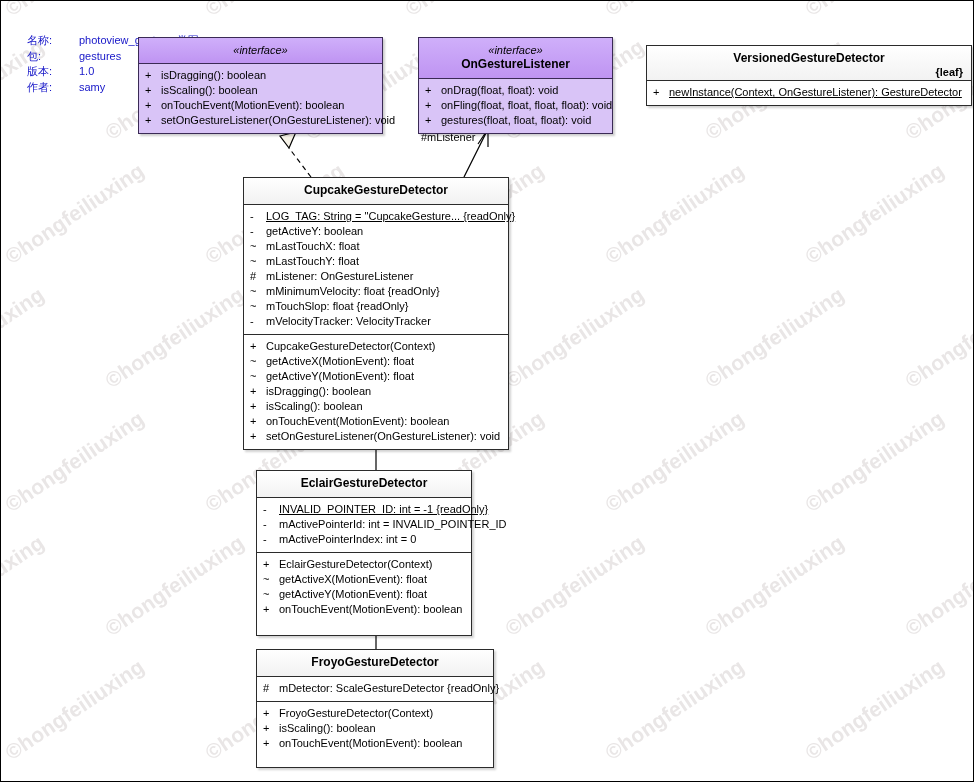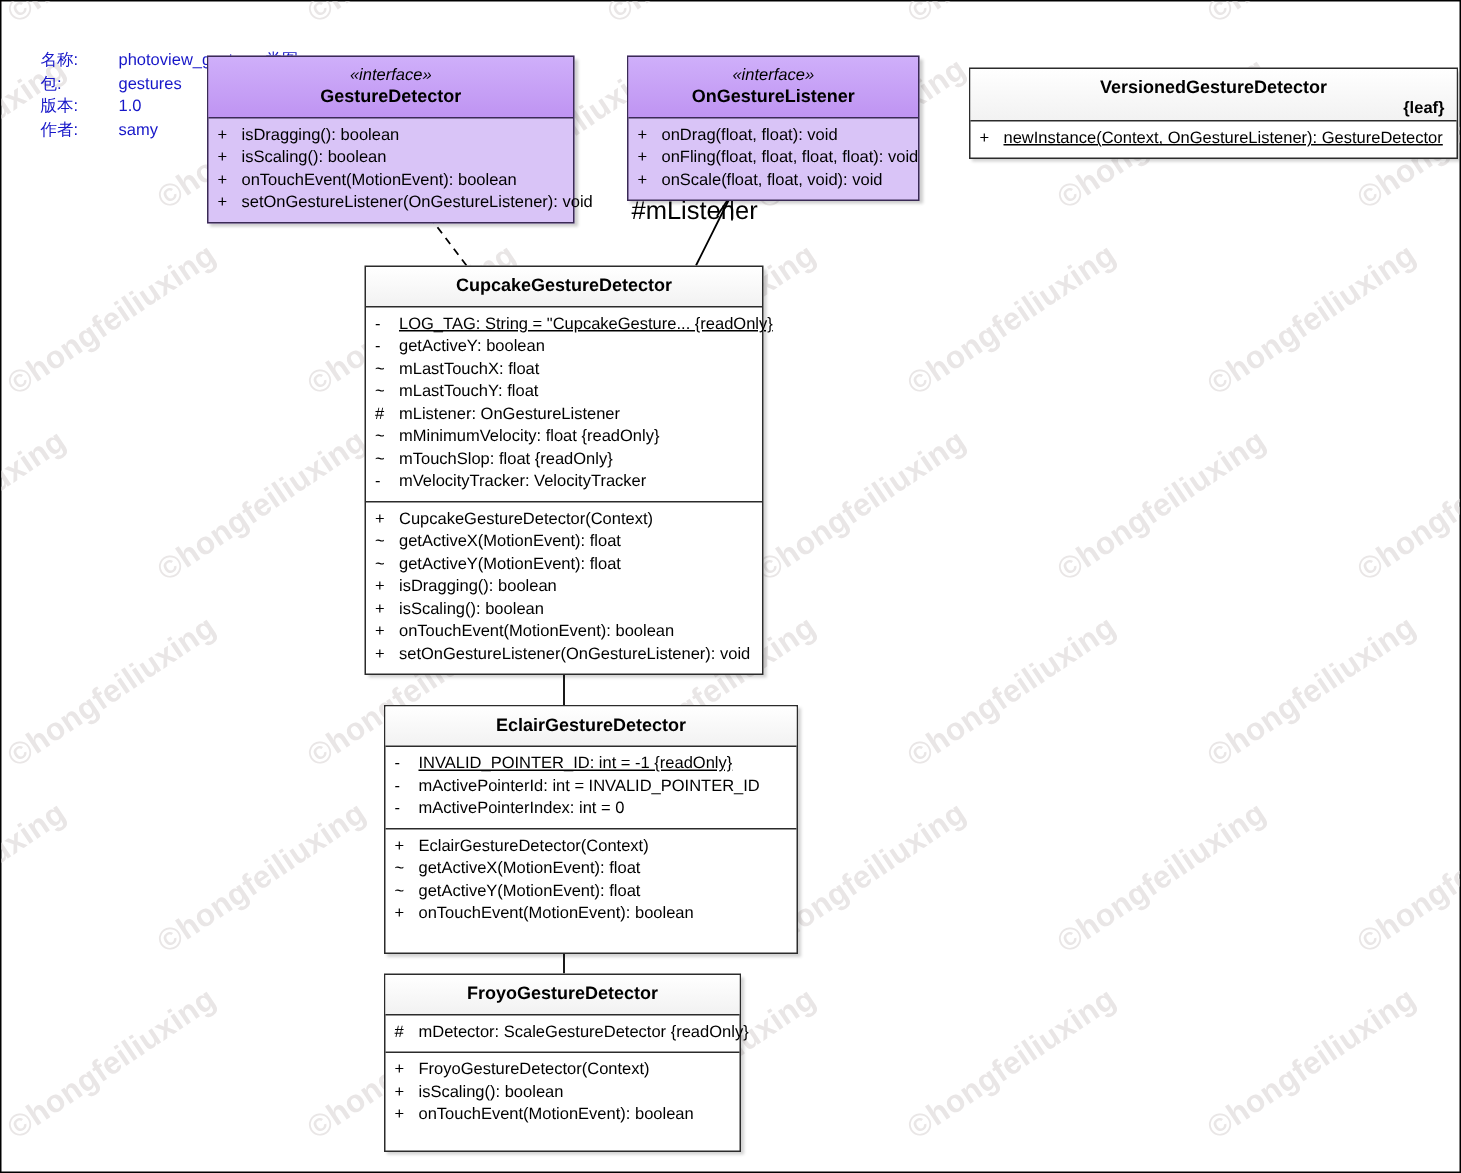--- a/index.html
+++ b/index.html
@@ -146,21 +146,21 @@
   #connectors {
     position: absolute;
     left: 0; top: 0;
     width: 974px; height: 782px;
     z-index: 3;
     pointer-events: none;
   }
   .edge-label {
     position: absolute;
     z-index: 4;
-    font-size: 17px;
+    font-size: 11px;
     color: #000000;
     white-space: nowrap;
   }
 </style>
 </head>
 <body>
 
 <div id="canvas">
 
   <div id="watermark">
@@ -256,21 +256,20 @@
           <td class="k">作者:</td>
           <td class="v">samy</td>
         </tr>
       </tbody>
     </table>
   </div>
 
   <div class="uml iface" style="left:137px; top:36px; width:245px;">
     <div class="hdr">
       <div class="stereo">«interface»</div>
-      <div class="cname">GestureDetector</div>
     </div>
     <div class="compartment last">
         <div class="feat">
           <span class="vis">+</span>
           <span class="sig">isDragging(): boolean</span>
         </div>
         <div class="feat">
           <span class="vis">+</span>
           <span class="sig">isScaling(): boolean</span>
         </div>
@@ -294,21 +293,21 @@
         <div class="feat">
           <span class="vis">+</span>
           <span class="sig">onDrag(float, float): void</span>
         </div>
         <div class="feat">
           <span class="vis">+</span>
           <span class="sig">onFling(float, float, float, float): void</span>
         </div>
         <div class="feat">
           <span class="vis">+</span>
-          <span class="sig">onScale(float, float, void): void</span>
+          <span class="sig">gestures(float, float, float): void</span>
         </div>
       </div>
   </div>
 
   <div class="uml" style="left:645px; top:44px; width:326px;">
     <div class="hdr" style="padding-bottom:14px;">
       <div class="cname">VersionedGestureDetector</div>
       <div class="leaf">{leaf}</div>
     </div>
     <div class="compartment last">
@@ -382,21 +381,21 @@
           <span class="vis">+</span>
           <span class="sig">onTouchEvent(MotionEvent): boolean</span>
         </div>
         <div class="feat">
           <span class="vis">+</span>
           <span class="sig">setOnGestureListener(OnGestureListener): void</span>
         </div>
       </div>
   </div>
 
-  <div class="uml" style="left:255px; top:469px; width:276px;">
+  <div class="uml" style="left:255px; top:469px; width:216px;">
     <div class="hdr">
       <div class="cname">EclairGestureDetector</div>
     </div>
     <div class="compartment">
         <div class="feat stat">
           <span class="vis">-</span>
           <span class="sig">INVALID_POINTER_ID: int = -1 {readOnly}</span>
         </div>
         <div class="feat">
           <span class="vis">-</span>

